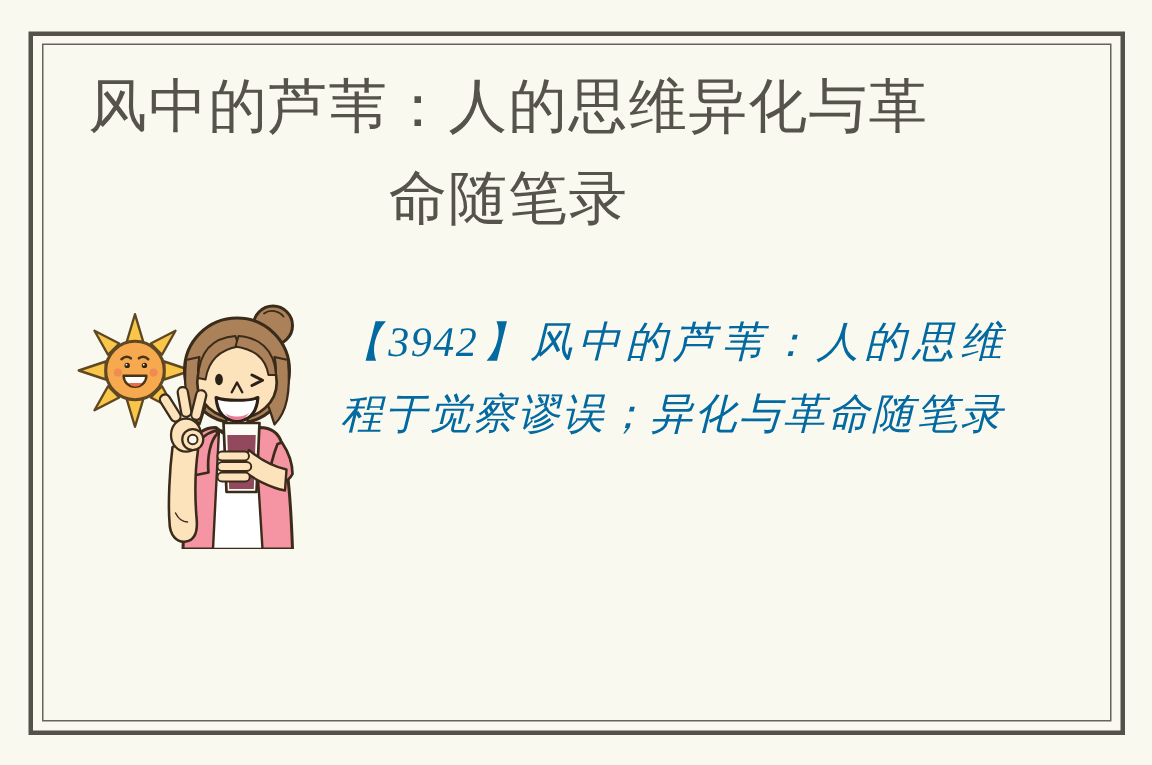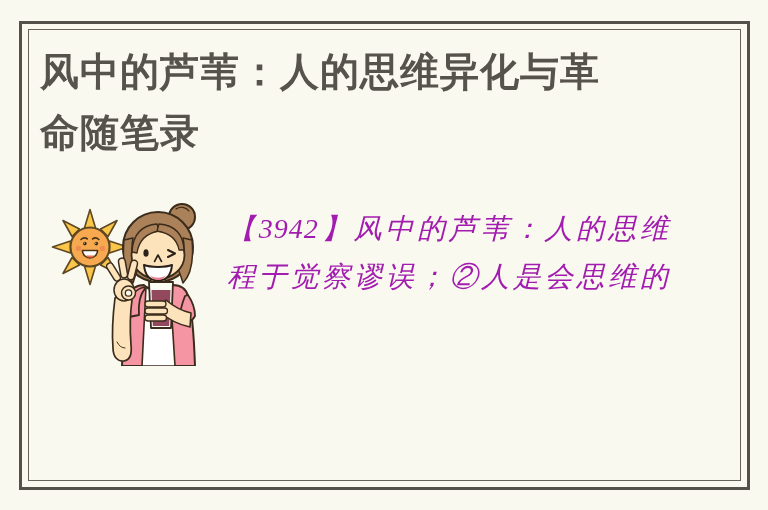--- a/index.html
+++ b/index.html
@@ -30,43 +30,44 @@
 
   
   .title {
     position: absolute;
     left: 40px; top: 41px;
     width: 598px;
     margin: 0;
     font-family: "Liberation Sans", sans-serif;
     font-size: 39px;
     line-height: 61px;
-    font-weight: 700;
+    font-weight: 400;
     letter-spacing: 1px;
     color: #55534B;
+    text-align: center;
   }
 
   
   .illustration {
     position: absolute;
     left: 44px; top: 190px;
     width: 176px; height: 176px;
   }
   .illustration svg { display: block; }
 
   
   .summary {
     position: absolute;
     left: 227px; top: 205px;
     width: 442px;
     font-family: "Liberation Serif", serif;
     font-style: italic;
     font-size: 28px;
     line-height: 47.5px;
-    color: #a21caf;
+    color: #0369a1;
     letter-spacing: 1px;
   }
   .summary .line {
     text-align: justify;
     text-align-last: justify;
   }
 </style>
 </head>
 <body>
 
@@ -157,16 +158,16 @@
           <ellipse cx="80" cy="100" rx="10" ry="11"></ellipse>
           <circle cx="84.5" cy="103" r="7"></circle>
           <circle cx="84.5" cy="103" r="3.2" fill="#FAF9EF" stroke-width="1.3"></circle>
         </g>
       </g>
     </svg>
   </div>
 
   <div class="summary">
     <div class="line">【3942】风中的芦苇：人的思维</div>
-    <div class="line">程于觉察谬误；②人是会思维的</div>
+    <div class="line">程于觉察谬误；异化与革命随笔录</div>
   </div>
 
 </div>
 
 </body></html>

